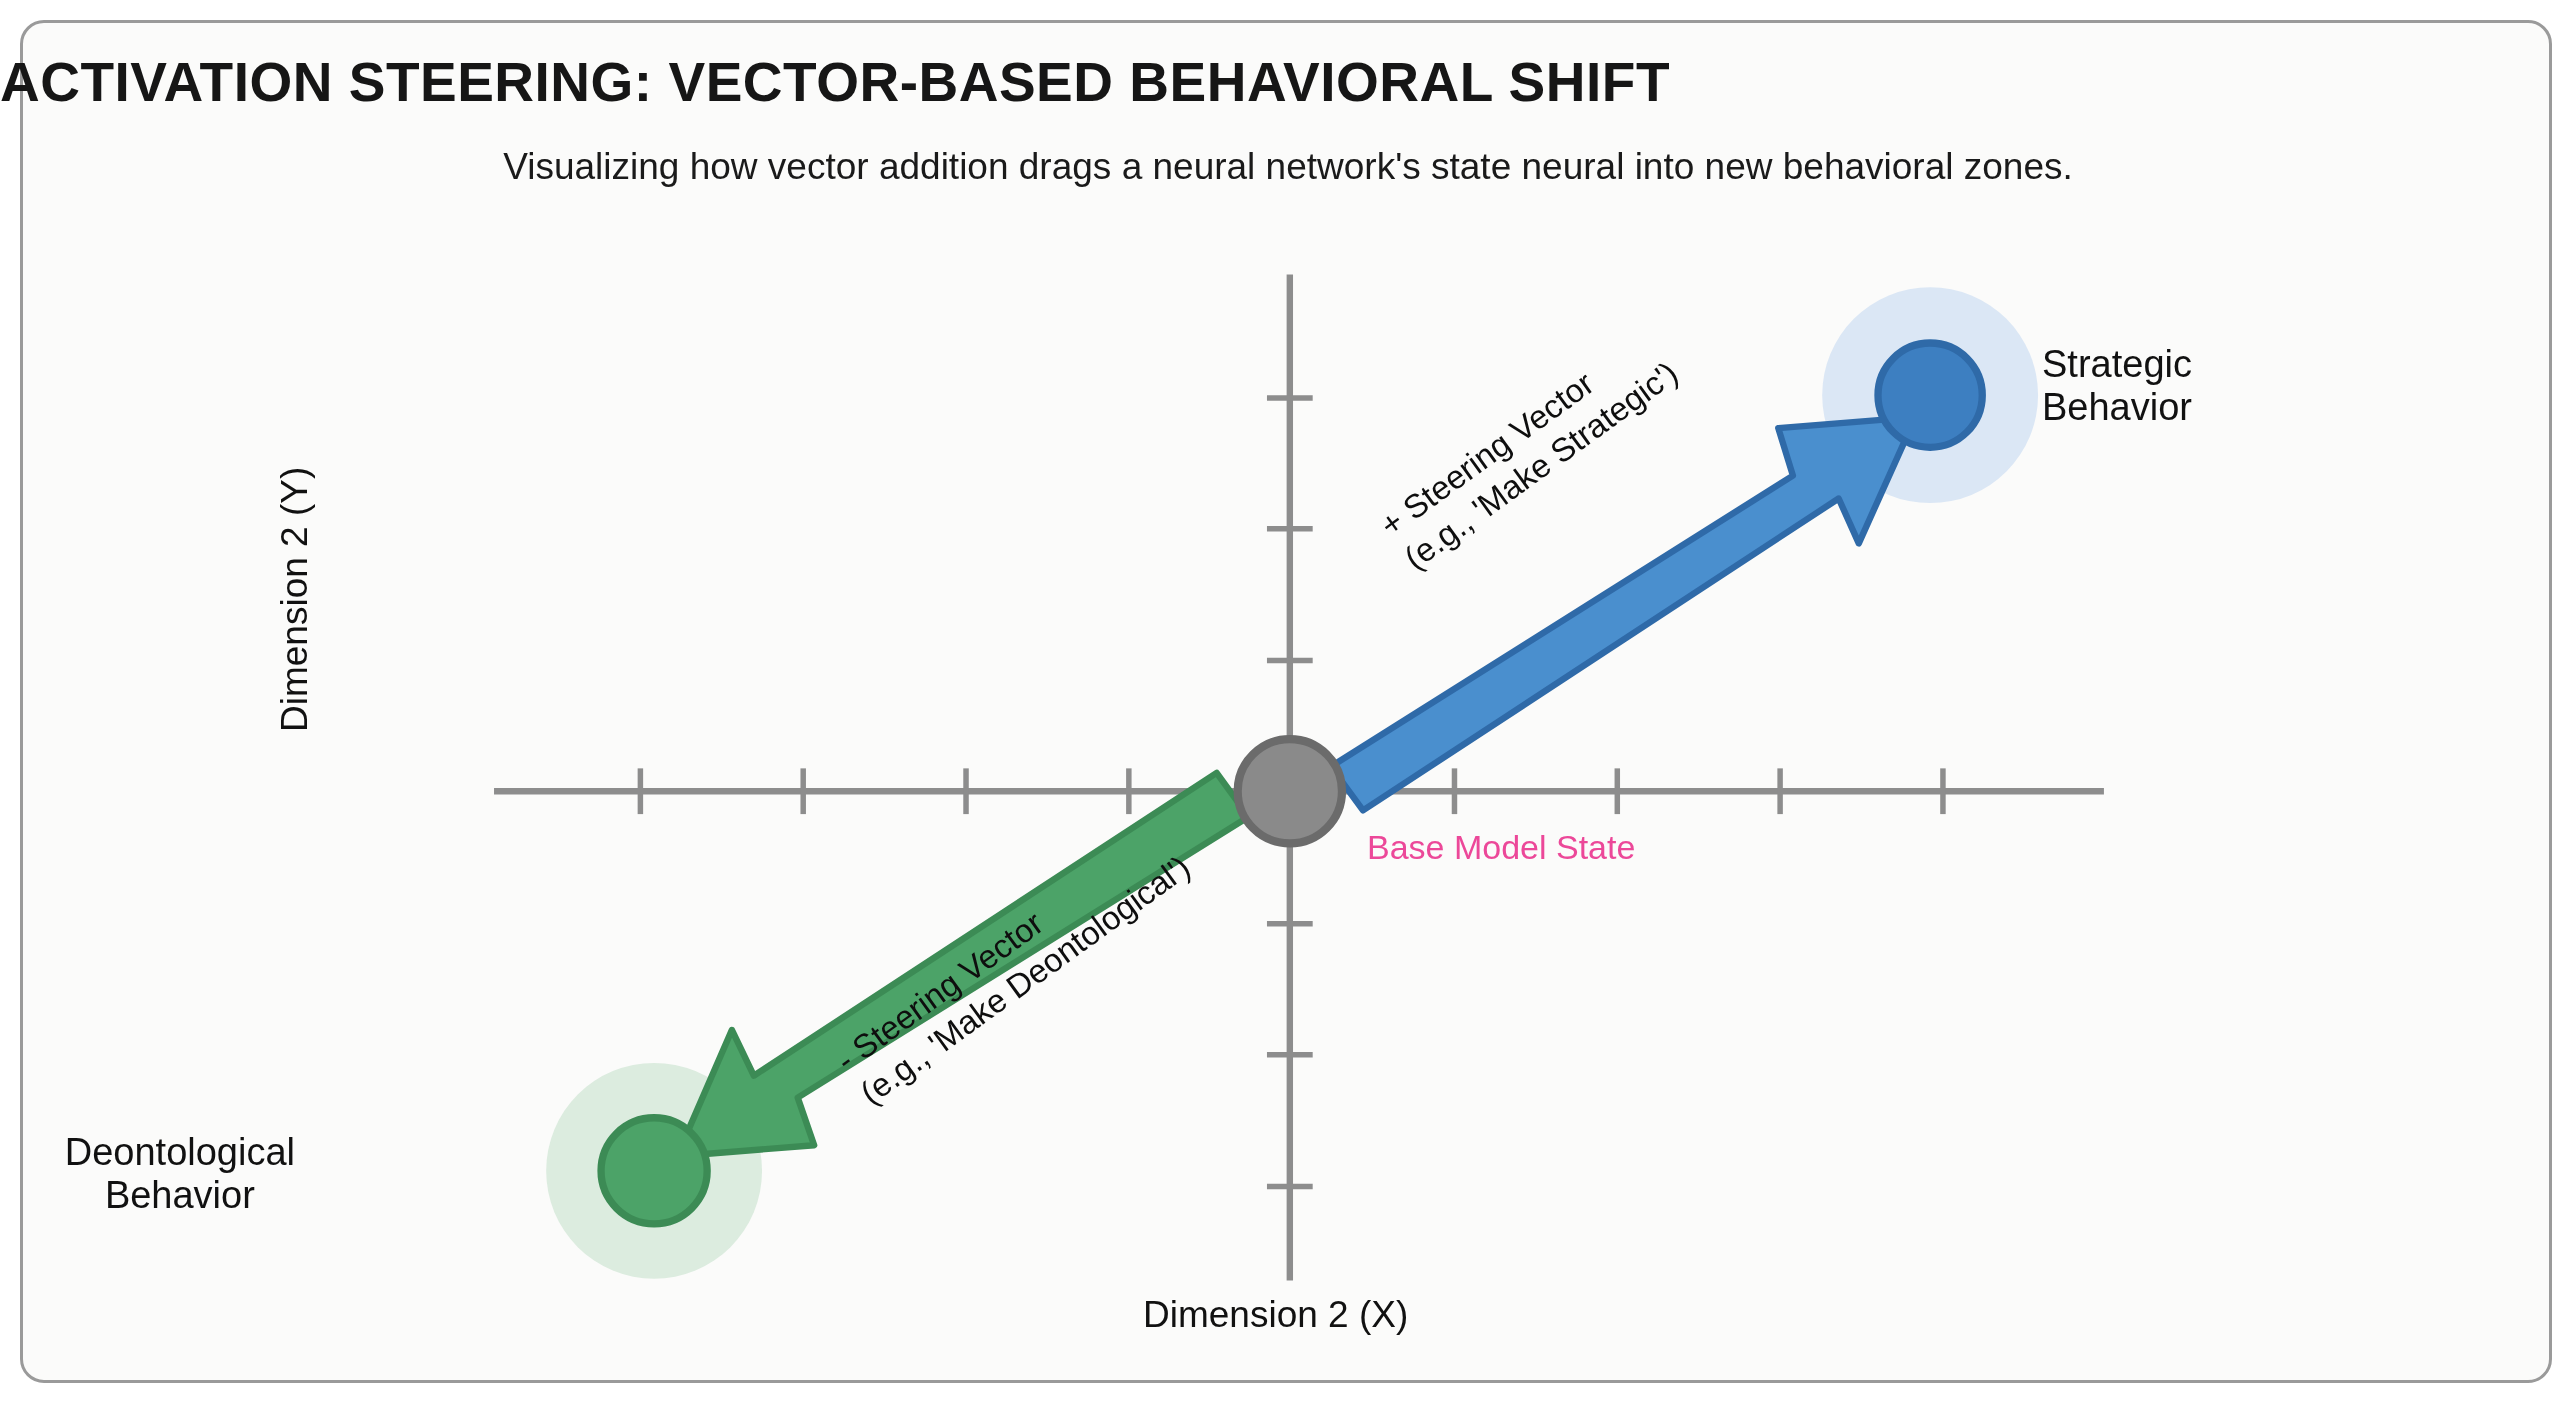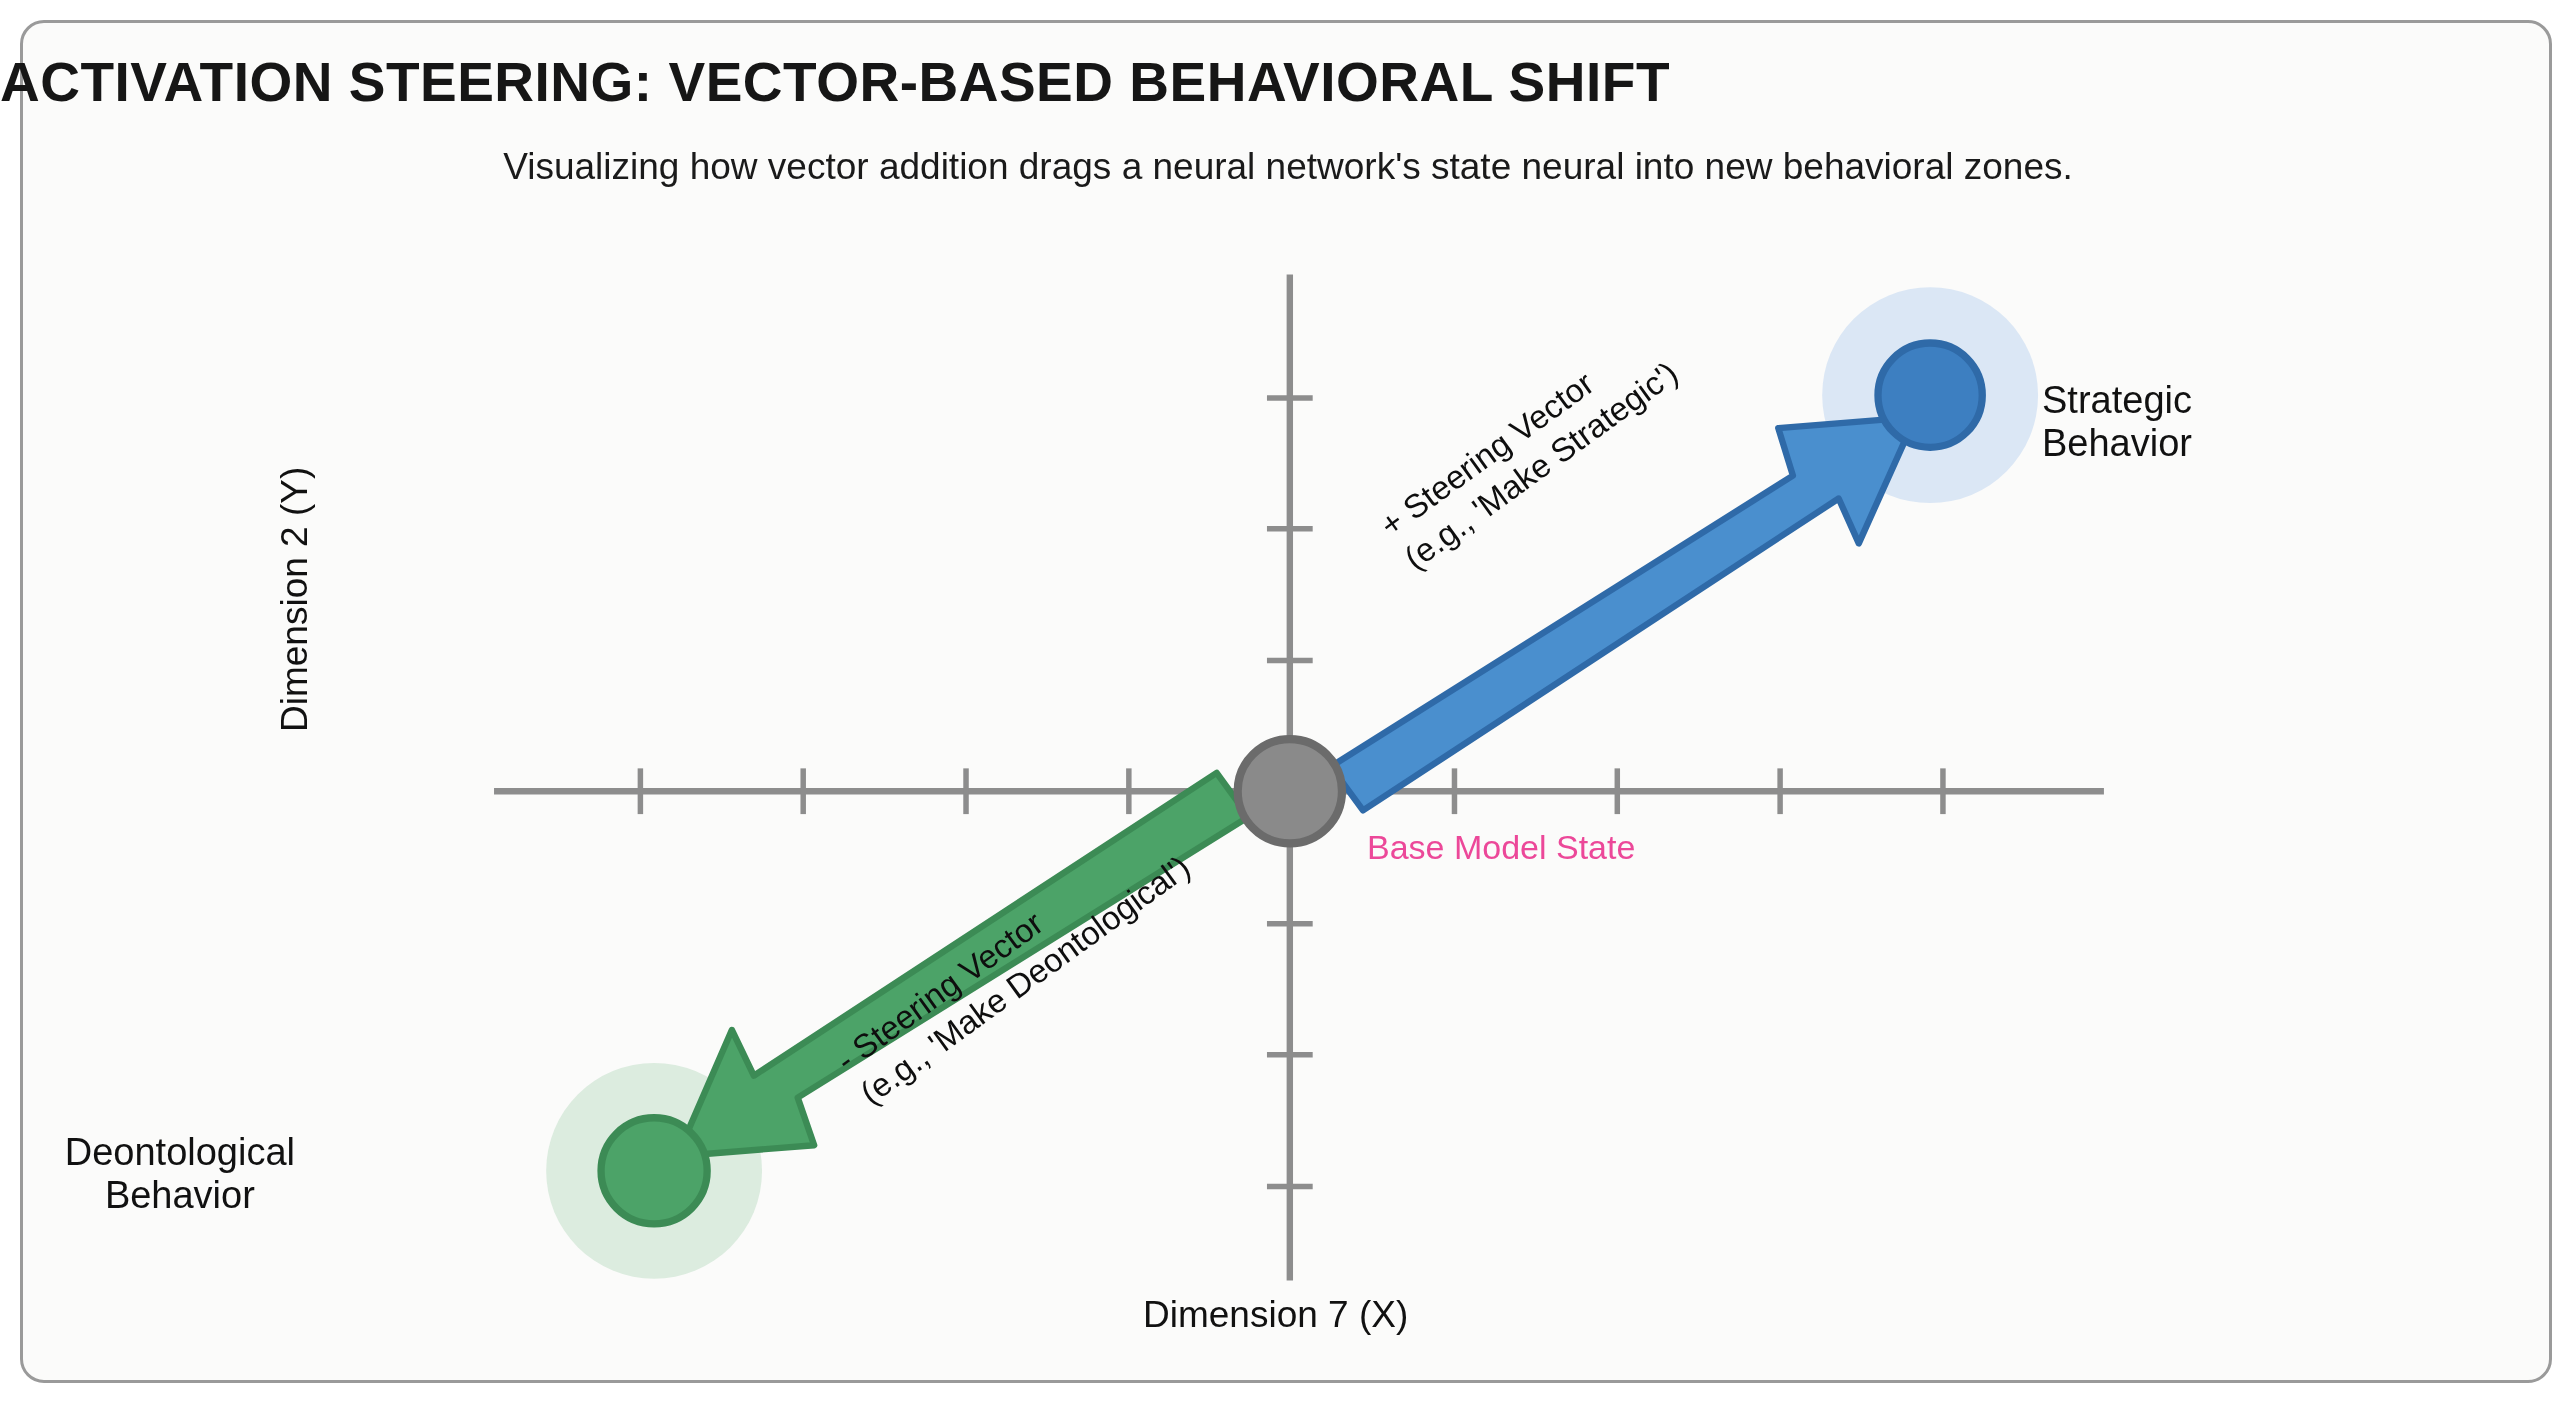--- a/index.html
+++ b/index.html
@@ -71,21 +71,20 @@
     position: absolute;
     font-size: 38px;
     color: #111111;
     line-height: 1.12;
     white-space: pre;
   }
   #label-strategic {
     left: 2042px;
     top: 343px;
     text-align: center;
-    margin-top: 36px;
   }
   #label-deontological {
     right: 2281px;
     top: 1131px;
     text-align: center;
   }
   #label-base {
     position: absolute;
     left: 1367px;
     top: 828px;
@@ -169,21 +168,21 @@
   </g>
   <g>
     <circle cx="715" cy="1280" r="58" fill="#4ca368" stroke="#3c8b55" stroke-width="8"></circle>
   </g>
   <g>
     <circle cx="1410" cy="865" r="57" fill="#8a8a8a" stroke="#6b6b6b" stroke-width="9"></circle>
   </g>
 </svg>
 
 <div class="axis-label" id="ylabel">Dimension 2 (Y)</div>
-<div class="axis-label" id="xlabel">Dimension 7 (X)</div>
+<div class="axis-label" id="xlabel">Dimension 2 (X)</div>
 
 <div class="node-label" id="label-strategic"><span>Strategic</span><br><span>Behavior</span></div>
 
 <div class="node-label" id="label-deontological"><span>Deontological</span><br><span>Behavior</span></div>
 
 <div id="label-base">Base Model State</div>
 
 <div class="vec-label" id="veclabel-pos"><span>+ Steering Vector</span><br><span>(e.g., 'Make Strategic')</span></div>
 
 <div class="vec-label" id="veclabel-neg"><span>- Steering Vector</span><br><span>(e.g., 'Make Deontological')</span></div>

